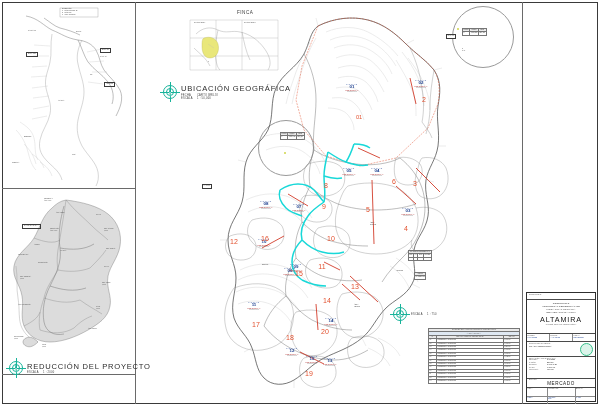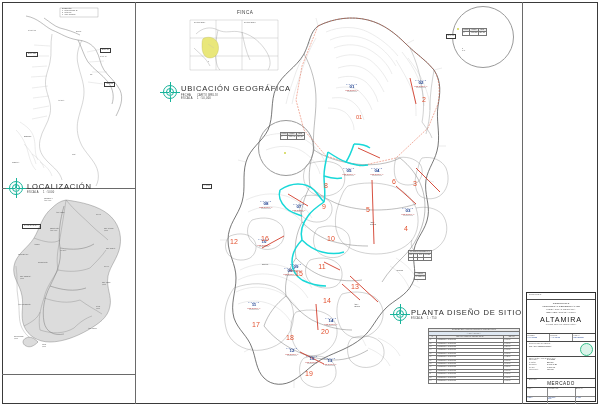--- a/index.html
+++ b/index.html
@@ -224,36 +224,20 @@
     <div class="abs microtxt" style="left:54px;top:96px;">ALTAMIRA</div>
     <div class="abs microtxt" style="left:20px;top:132px;">BEBEDERO</div>
     <div class="abs microtxt" style="left:68px;top:150px;">FINCA</div>
     <div class="abs microtxt" style="left:8px;top:158px;">QUEBRADA</div>
 
     <div class="abs tinytxt panel-border" style="left:22px;top:48px;padding:.4px 1px;">RUTA 121</div>
     <div class="abs tinytxt panel-border" style="left:96px;top:44px;padding:.4px 1px;">RUTA 27</div>
     <div class="abs tinytxt panel-border" style="left:100px;top:78px;padding:.4px 1px;">ACCESO</div>
   </div>
 
-  <div class="abs sect-head" style="left:8px;top:180px;">
-    <div class="compass">
-      <div class="tickv"></div>
-        <div class="tickh"></div>
-      <div class="ring"></div>
-        <div class="ring2"></div>
-      <div class="needle"></div>
-        <div class="needle-b"></div>
-    </div>
-    <div>
-      <div class="sect-title">LOCALIZACIÓN</div>
-      <div class="sect-sub">
-        <span class="lbl">ESCALA</span><span>1 : 5000</span>
-      </div>
-    </div>
-  </div>
 
   <div class="abs" style="left:4px;top:196px;width:130px;height:158px;overflow:hidden;">
     <svg width="130" height="158" viewBox="0 0 130 158">
 
       <path class="greyfill" d="M62,4 C78,6 94,10 104,18 C114,26 118,38 116,50 C114,62 106,70 104,80
                C102,92 108,100 106,110 C104,122 94,128 84,134 C72,141 58,146 46,146
                C34,146 24,140 20,130 C16,120 20,110 18,100 C16,88 8,82 10,70
                C12,58 24,52 30,42 C36,32 38,20 48,12 C52,8 56,5 62,4 Z"></path>
 
       <g class="lotline">
@@ -295,20 +279,36 @@
     <div class="abs microtxt" style="left:100px;top:32px;">ZONA PARQUE<br>0,0000</div>
     <div class="abs microtxt" style="left:102px;top:52px;">ZONA PÚBLICA</div>
     <div class="abs microtxt" style="left:100px;top:70px;">FFPI 03</div>
     <div class="abs microtxt" style="left:98px;top:86px;">ZONA VERDE<br>0,0000</div>
     <div class="abs microtxt" style="left:92px;top:110px;">CALLE<br>0,0000</div>
     <div class="abs microtxt" style="left:84px;top:132px;">ÁREA COMÚN</div>
     <div class="abs microtxt" style="left:38px;top:148px;">LÍMITE<br>0,0000</div>
     <div class="abs tinytxt panel-border" style="left:18px;top:28px;padding:.3px 1px;letter-spacing:.5px;">SIMBOLOGÍA</div>
   </div>
 
+  <div class="abs sect-head" style="left:8px;top:360px;">
+    <div class="compass">
+      <div class="tickv"></div>
+        <div class="tickh"></div>
+      <div class="ring"></div>
+        <div class="ring2"></div>
+      <div class="needle"></div>
+        <div class="needle-b"></div>
+    </div>
+    <div>
+      <div class="sect-title">REDUCCIÓN DEL PROYECTO</div>
+      <div class="sect-sub">
+        <span class="lbl">ESCALA</span><span>1 : 2000</span>
+      </div>
+    </div>
+  </div>
 
 
   <div class="abs" style="left:186px;top:14px;width:96px;height:58px;">
     <svg width="96" height="58" viewBox="0 0 96 58">
 
       <g stroke="#9a9a9a" stroke-width=".3" fill="none">
         <path d="M4,6 L92,6"></path>
           <path d="M4,24 L92,24"></path>
           <path d="M4,42 L92,42"></path>
           <path d="M4,56 L92,56"></path>
@@ -698,21 +698,20 @@
   <div class="abs sect-head" style="left:392px;top:306px;">
     <div class="compass">
       <div class="tickv"></div>
         <div class="tickh"></div>
       <div class="ring"></div>
         <div class="ring2"></div>
       <div class="needle"></div>
         <div class="needle-b"></div>
     </div>
     <div>
-      <div class="sect-title">PLANTA DISEÑO DE SITIO</div>
       <div class="sect-sub">
         <span class="lbl">ESCALA</span><span>1 : 750</span>
       </div>
     </div>
   </div>
 
   <div class="abs" style="left:408px;top:250px;">
     <table class="mini">
       <tbody>
           <tr>

